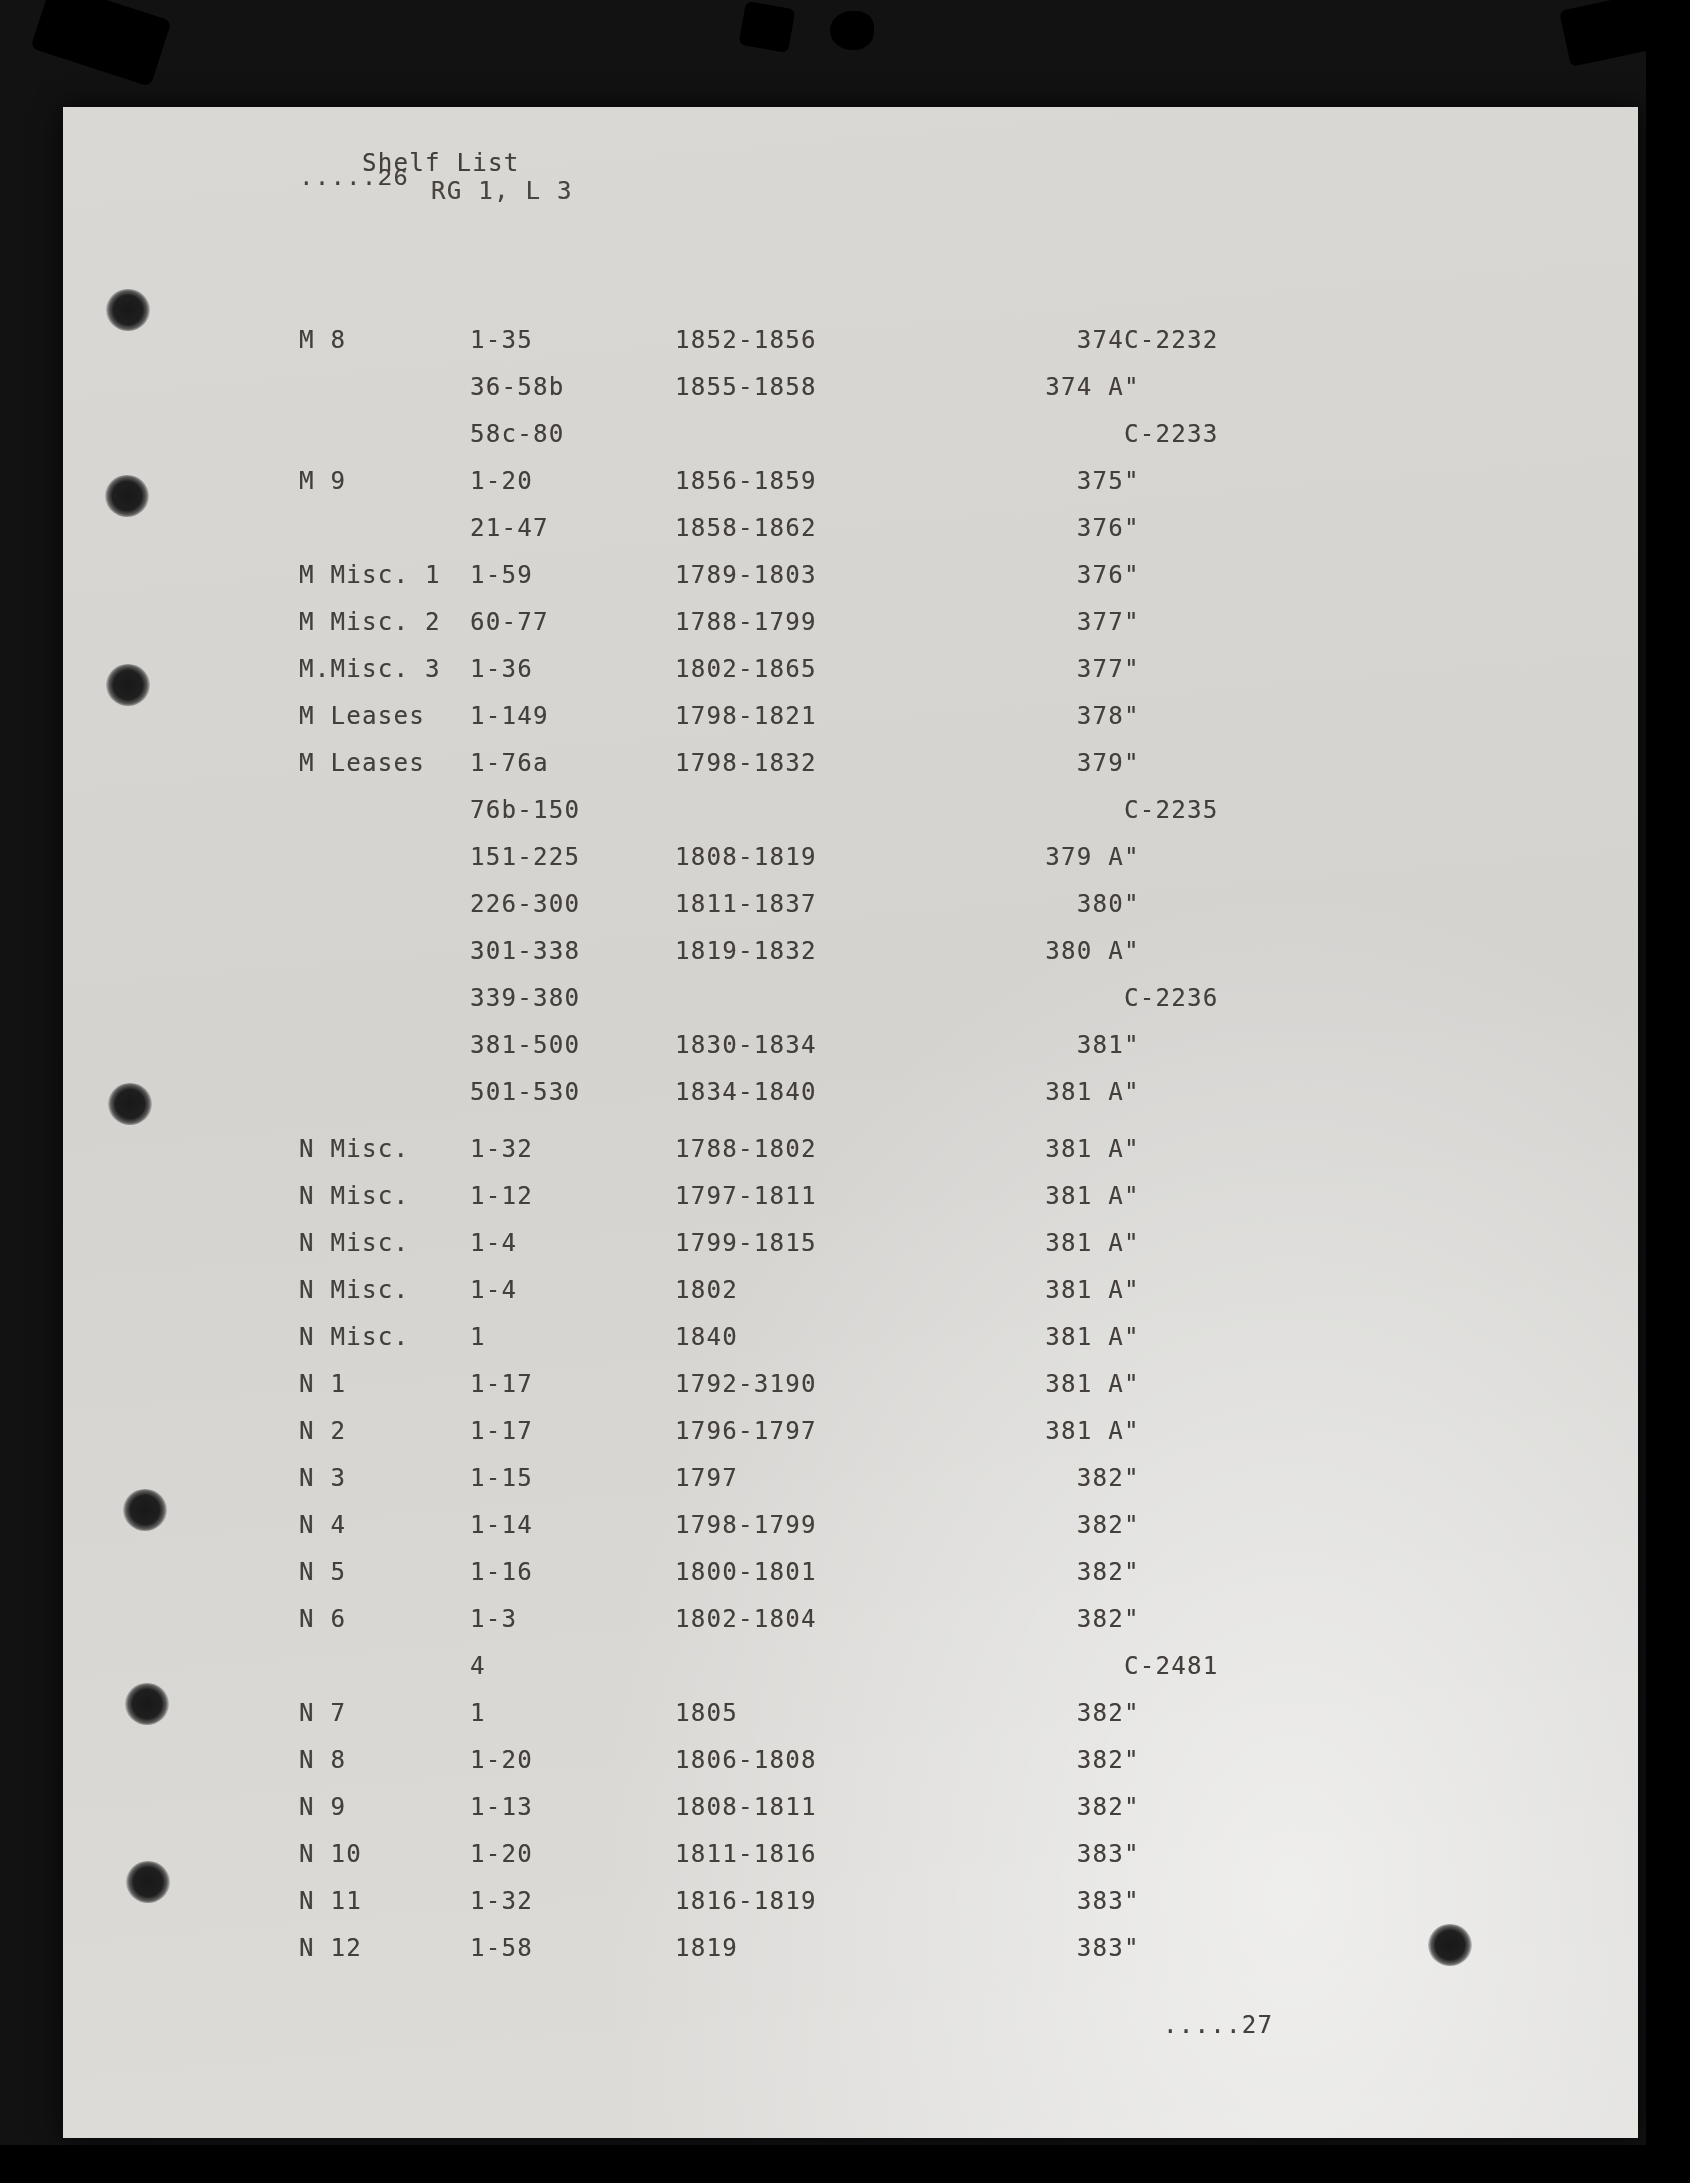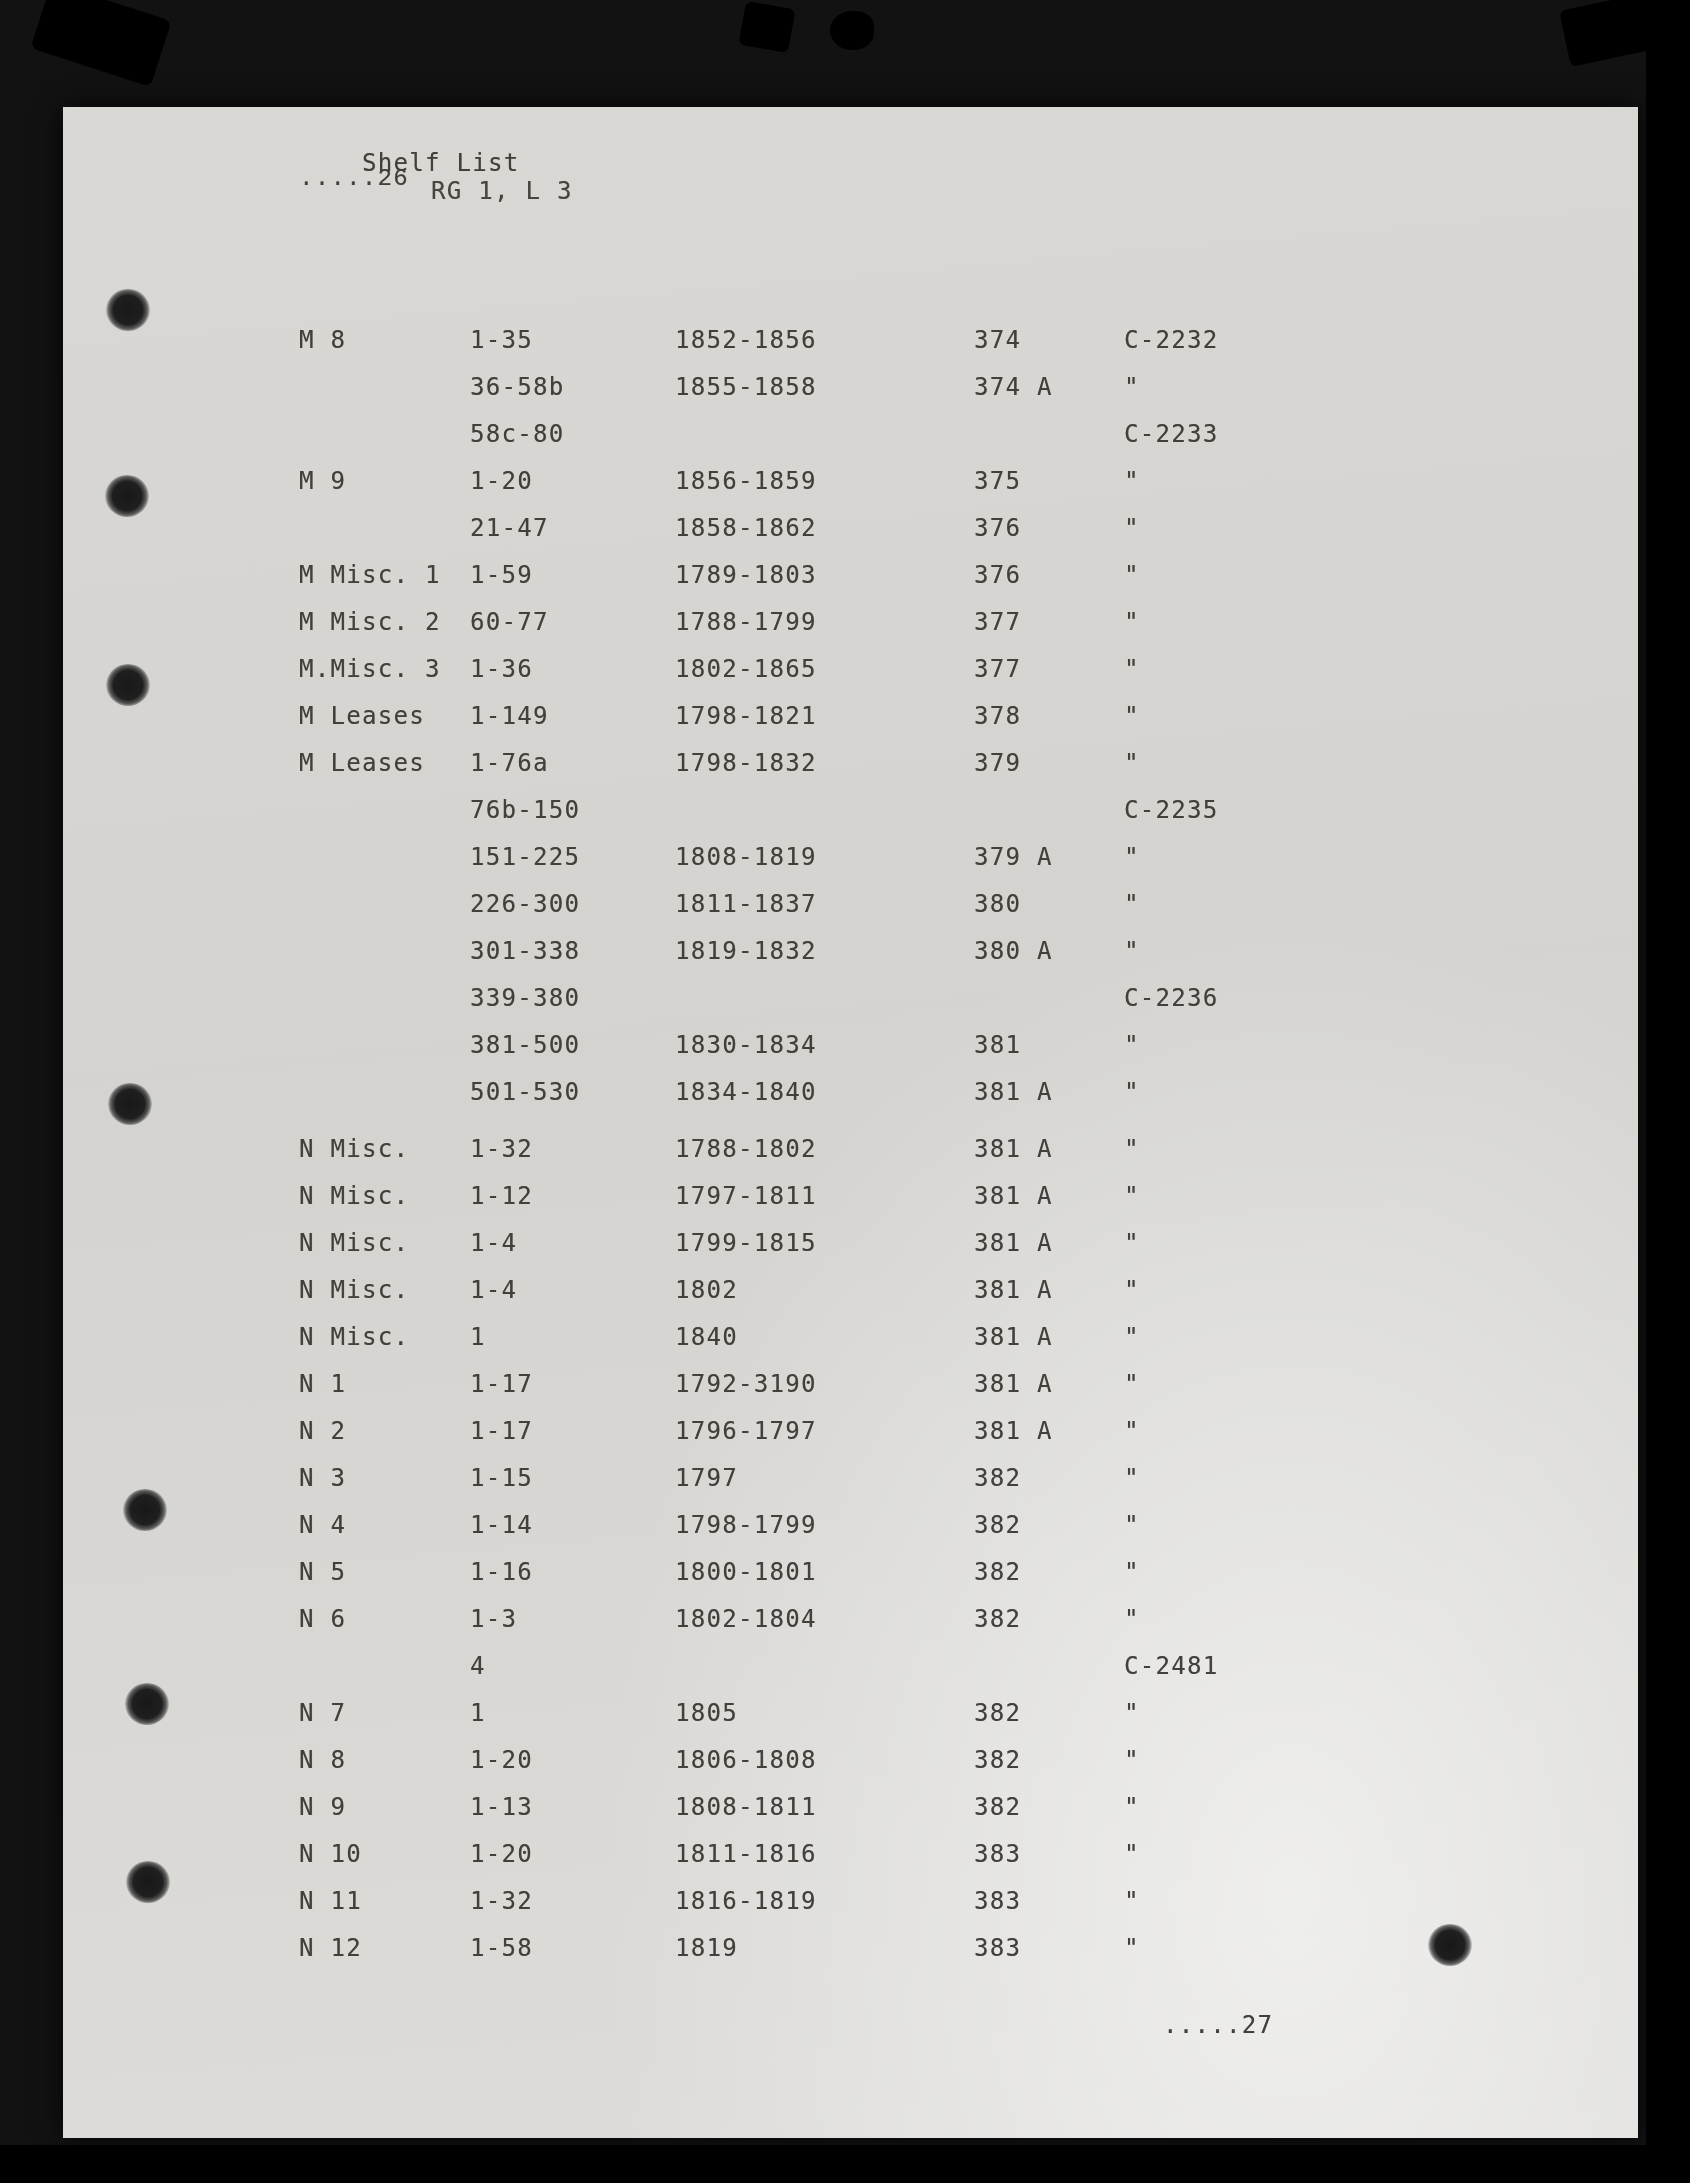--- a/index.html
+++ b/index.html
@@ -99,21 +99,21 @@
     display: flex;
     height: 47px;
     align-items: flex-start;
     padding-left: 236px;
   }
   .row.gap { margin-top: 10px; }
   .cell { display: inline-block; overflow: visible; }
   .cell-series { width: 171px; }
   .cell-items  { width: 205px; }
   .cell-dates  { width: 299px; }
-  .cell-volume { width: 150px; }
+  .cell-volume { width: 150px; text-align: right; }
   .cell-reel   { width: 252px; }
 
   .page-number-bottom {
     position: absolute;
     left: 1100px;
     top: 1904px;
   }
 </style>
 </head>
 <body>

